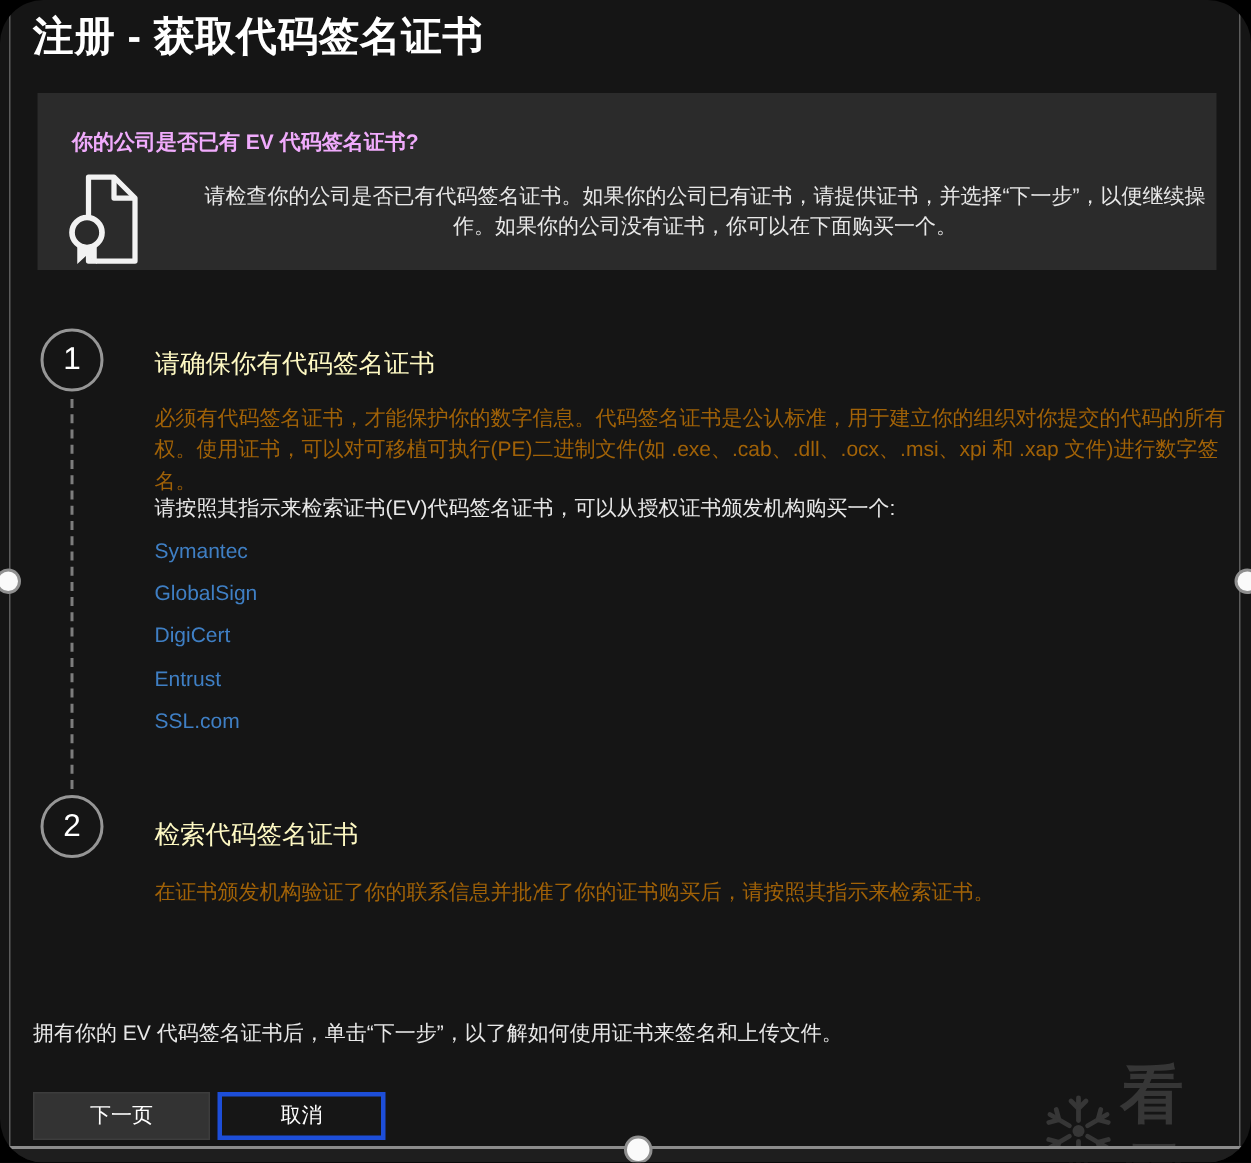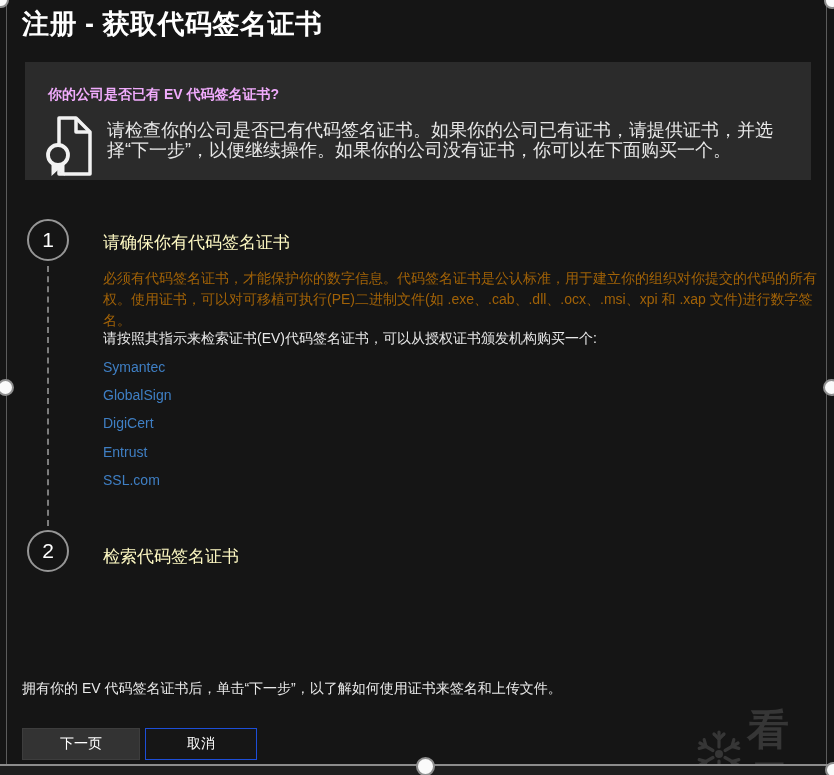--- a/index.html
+++ b/index.html
@@ -1,38 +1,39 @@
 <!DOCTYPE html>
 <html><head>
 <meta charset="utf-8">
 <style>
   * { margin:0; padding:0; box-sizing:border-box; }
   html,body { background:#000; }
   .screen {
     position:relative; width:834px; height:775px; overflow:hidden;
     background:#151515;
     font-family:"Liberation Sans", sans-serif;
+    border-radius:29px;
   }
   .title {
     position:absolute; left:22px; top:6px;
     font-size:27px; font-weight:600; color:#ffffff; letter-spacing:.5px;
   }
   
   .info-panel {
     position:absolute; left:25px; top:62px; width:786px; height:118px;
     background:#2b2b2b;
   }
   .info-heading {
     position:absolute; left:23px; top:24px;
     font-size:14px; font-weight:700; color:#f0abfc;
   }
   .cert-icon { position:absolute; left:21px; top:53px; width:48px; height:62px; }
   .info-body {
-    position:absolute; left:82px; top:58px; width:692px;
-    font-size:18px; line-height:20px; color:#e8e8e8;
+    position:absolute; left:99px; top:58px; width:692px;
+    font-size:14px; line-height:20px; color:#e8e8e8;text-align:center;
   }
   
   .step-circle {
     position:absolute; left:27px; width:42px; height:42px;
     border:2px solid #969696; border-radius:50%;
     color:#ffffff; font-size:21px;
     display:flex; align-items:center; justify-content:center;
   }
   .step1-circle { top:219px; }
   .step2-circle { top:530px; }
@@ -63,21 +64,21 @@
   
   .footer-note {
     position:absolute; left:22px; top:680px;
     font-size:14px; color:#e8e8e8;
   }
   .btn {
     position:absolute; top:728px; height:32px;
     font-family:Liberation Mono, monospace; font-size:14px; color:#ffffff; cursor:pointer;
   }
   .btn-next { left:22px; width:118px; background:#333333; border:1px solid #3d3d3d; }
-  .btn-cancel { left:145px; width:112px; background:#161616; border:1px solid #1d4ed8; }
+  .btn-cancel { left:145px; width:112px; background:#161616; border:3px solid #1d4ed8; }
   
   .watermark {
     position:absolute; left:694px; top:704px;
     display:flex; align-items:center; gap:3px;
   }
   .wm-text {
     font-size:42px; font-weight:700; letter-spacing:2px;
     color:#363636; line-height:52px;
   }
   
@@ -123,20 +124,21 @@
   <p class="step-body step1-body">必须有代码签名证书，才能保护你的数字信息。代码签名证书是公认标准，用于建立你的组织对你提交的代码的所有权。使用证书，可以对可移植可执行(PE)二进制文件(如 .exe、.cab、.dll、.ocx、.msi、xpi 和 .xap 文件)进行数字签名。</p>
   <p class="links-intro">请按照其指示来检索证书(EV)代码签名证书，可以从授权证书颁发机构购买一个:</p>
   <a class="ca-link" style="top:359px">Symantec</a>
   <a class="ca-link" style="top:387px">GlobalSign</a>
   <a class="ca-link" style="top:415px">DigiCert</a>
   <a class="ca-link" style="top:444px">Entrust</a>
   <a class="ca-link" style="top:472px">SSL.com</a>
 
   <div class="step-circle step2-circle">2</div>
   <h2 class="step-heading step2-heading">检索代码签名证书</h2>
+  <p class="step-body step2-body">在证书颁发机构验证了你的联系信息并批准了你的证书购买后，请按照其指示来检索证书。</p>
 
   <p class="footer-note">拥有你的 EV 代码签名证书后，单击“下一步”，以了解如何使用证书来签名和上传文件。</p>
   <button class="btn btn-next">下一页</button>
   <button class="btn btn-cancel">取消</button>
 
   <div class="watermark">
     <span>
       <svg width="50" height="52" viewBox="-25 -26 50 52">
         <g stroke="#363636" stroke-width="3.2" stroke-linecap="round" fill="none">
           <g>

